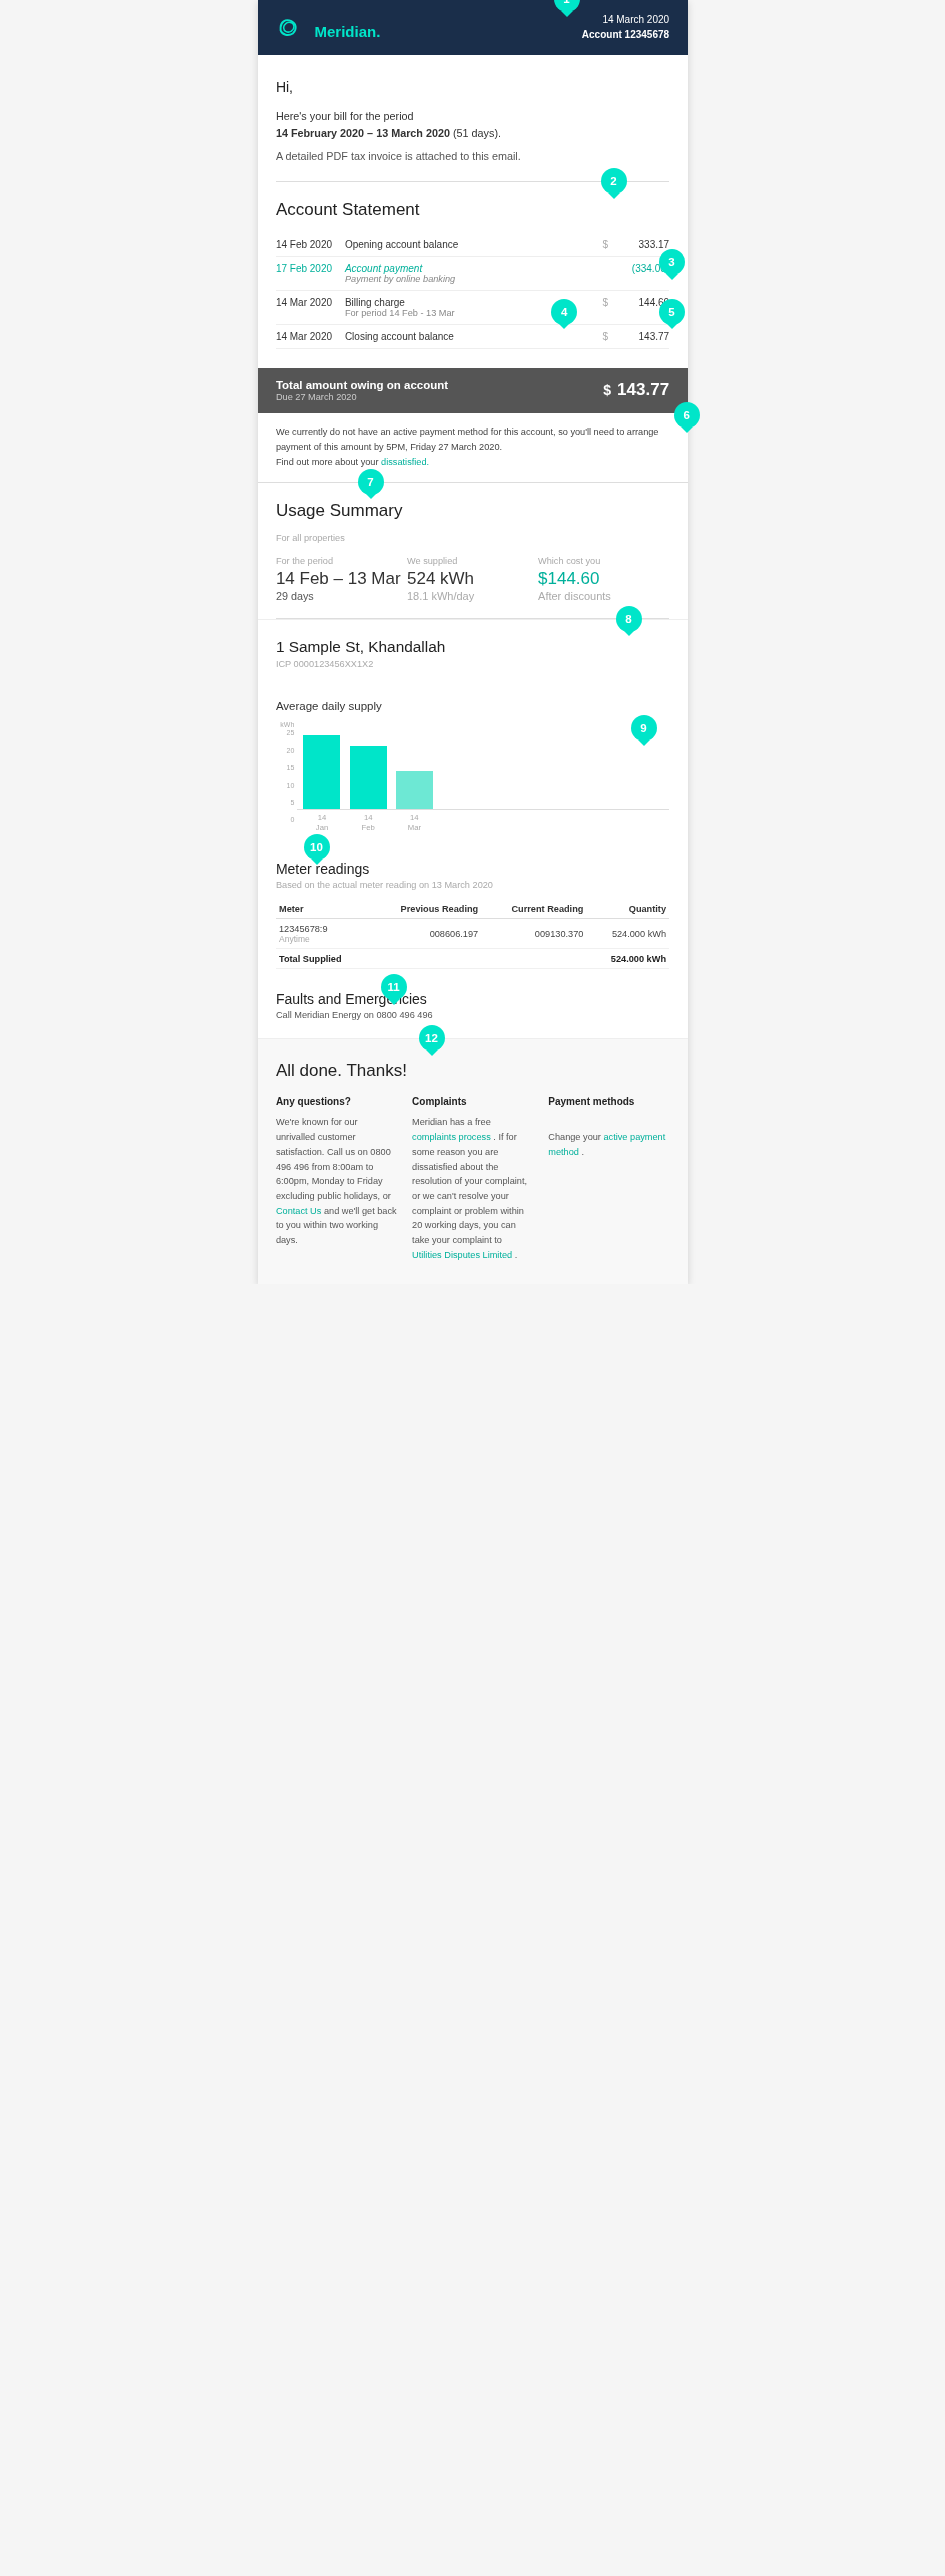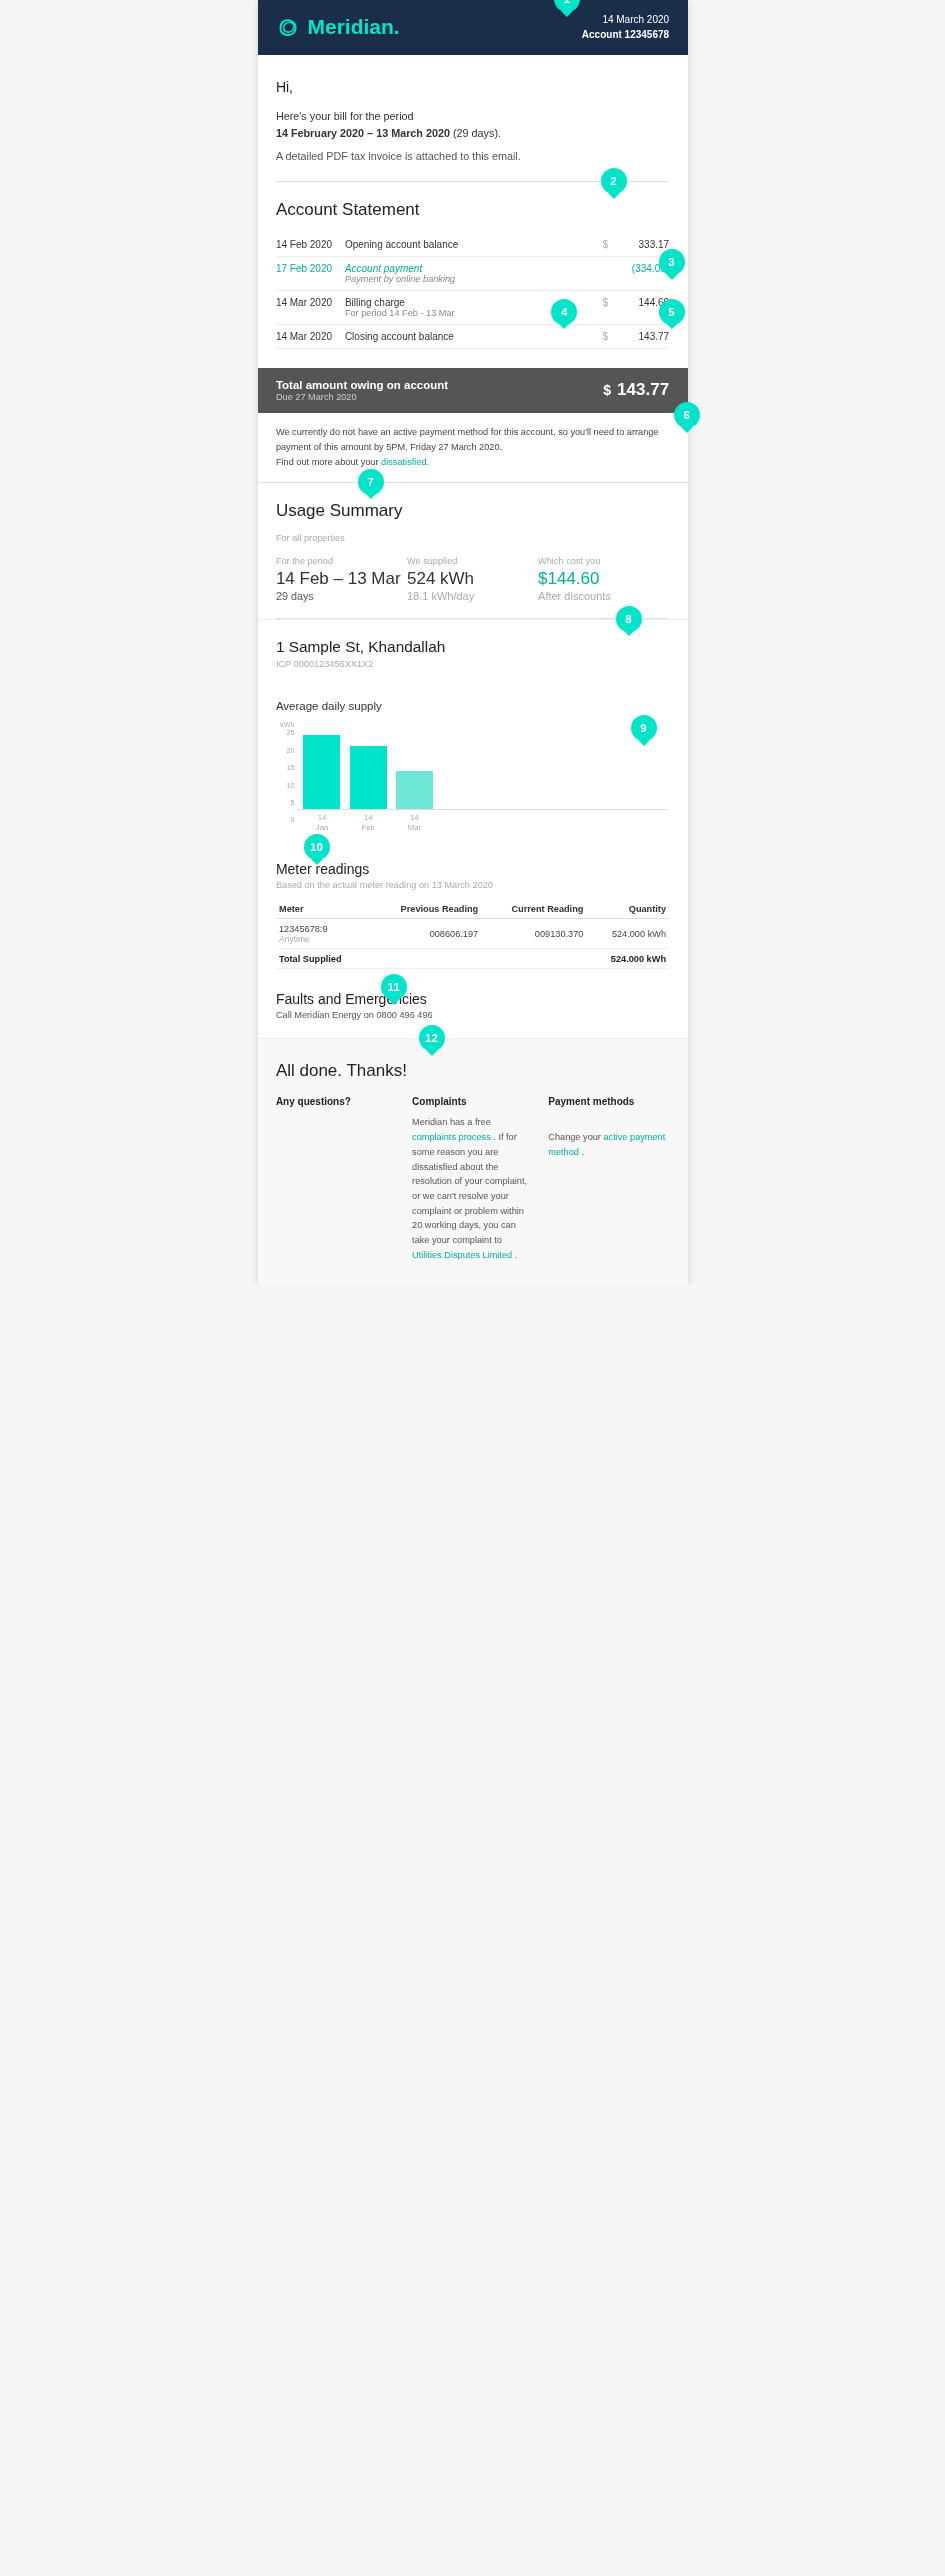--- a/index.html
+++ b/index.html
@@ -19,24 +19,24 @@
     .header {
       background: #1a2e4a;
       padding: 12.3px 18.4px;
       display: flex;
       align-items: center;
       justify-content: space-between;
       position: relative;
     }
     .logo {
       display: flex;
-      align-items: flex-start;
-      gap: 7px;
+      align-items: flex-end;
+      gap: 14px;
       color: #00e5c9;
-      font-size: 21px;
+      font-size: 15px;
       font-weight: bold;
     }
     .logo svg {
       width: 24.6px;
       height: 24.6px;
     }
     .header-info {
       color: #fff;
       text-align: right;
       font-size: 10px;
@@ -268,21 +268,21 @@
     <div class="ann-balloon" style="top:-14px; right:108px;">
       <span>1</span>
     </div>
   </div>
 
   <div class="intro">
     <div class="greeting">Hi,</div>
     <p class="period-text">
       <span>Here's your bill for the period</span><br>
       <strong>14 February 2020 – 13 March 2020</strong>
-      <span>(29 days).</span>
+      <span>(51 days).</span>
     </p>
     <p class="pdf-note">A detailed PDF tax invoice is attached to this email.</p>
   </div>
 
   <hr class="divider">
 
   <div class="section annotated">
 
     <div class="ann-balloon" style="top:-14px; right:61px;">
       <span>2</span>
@@ -494,20 +494,25 @@
 
     <div class="ann-balloon" style="top:-14px; left:161px;">
       <span>12</span>
     </div>
     <h2 class="footer-thanks">All done. Thanks!</h2>
 
     <div class="footer-cols">
 
       <div class="footer-col">
         <h3 class="footer-col-title">Any questions?</h3>
+        <p>
+          <span>We're known for our unrivalled customer satisfaction. Call us on 0800 496 496 from 8:00am to 6:00pm, Monday to Friday excluding public holidays, or</span>
+          <a href="#">Contact Us</a>
+          <span>and we'll get back to you within two working days.</span>
+        </p>
       </div>
 
       <div class="footer-col">
         <h3 class="footer-col-title">Complaints</h3>
         <p>
           <span>Meridian has a free</span>
           <a href="#">complaints process</a>
           <span>. If for some reason you are dissatisfied about the resolution of your complaint, or we can't resolve your complaint or problem within 20 working days, you can take your complaint to</span>
           <a href="#">Utilities Disputes Limited</a>
           <span>.</span>

